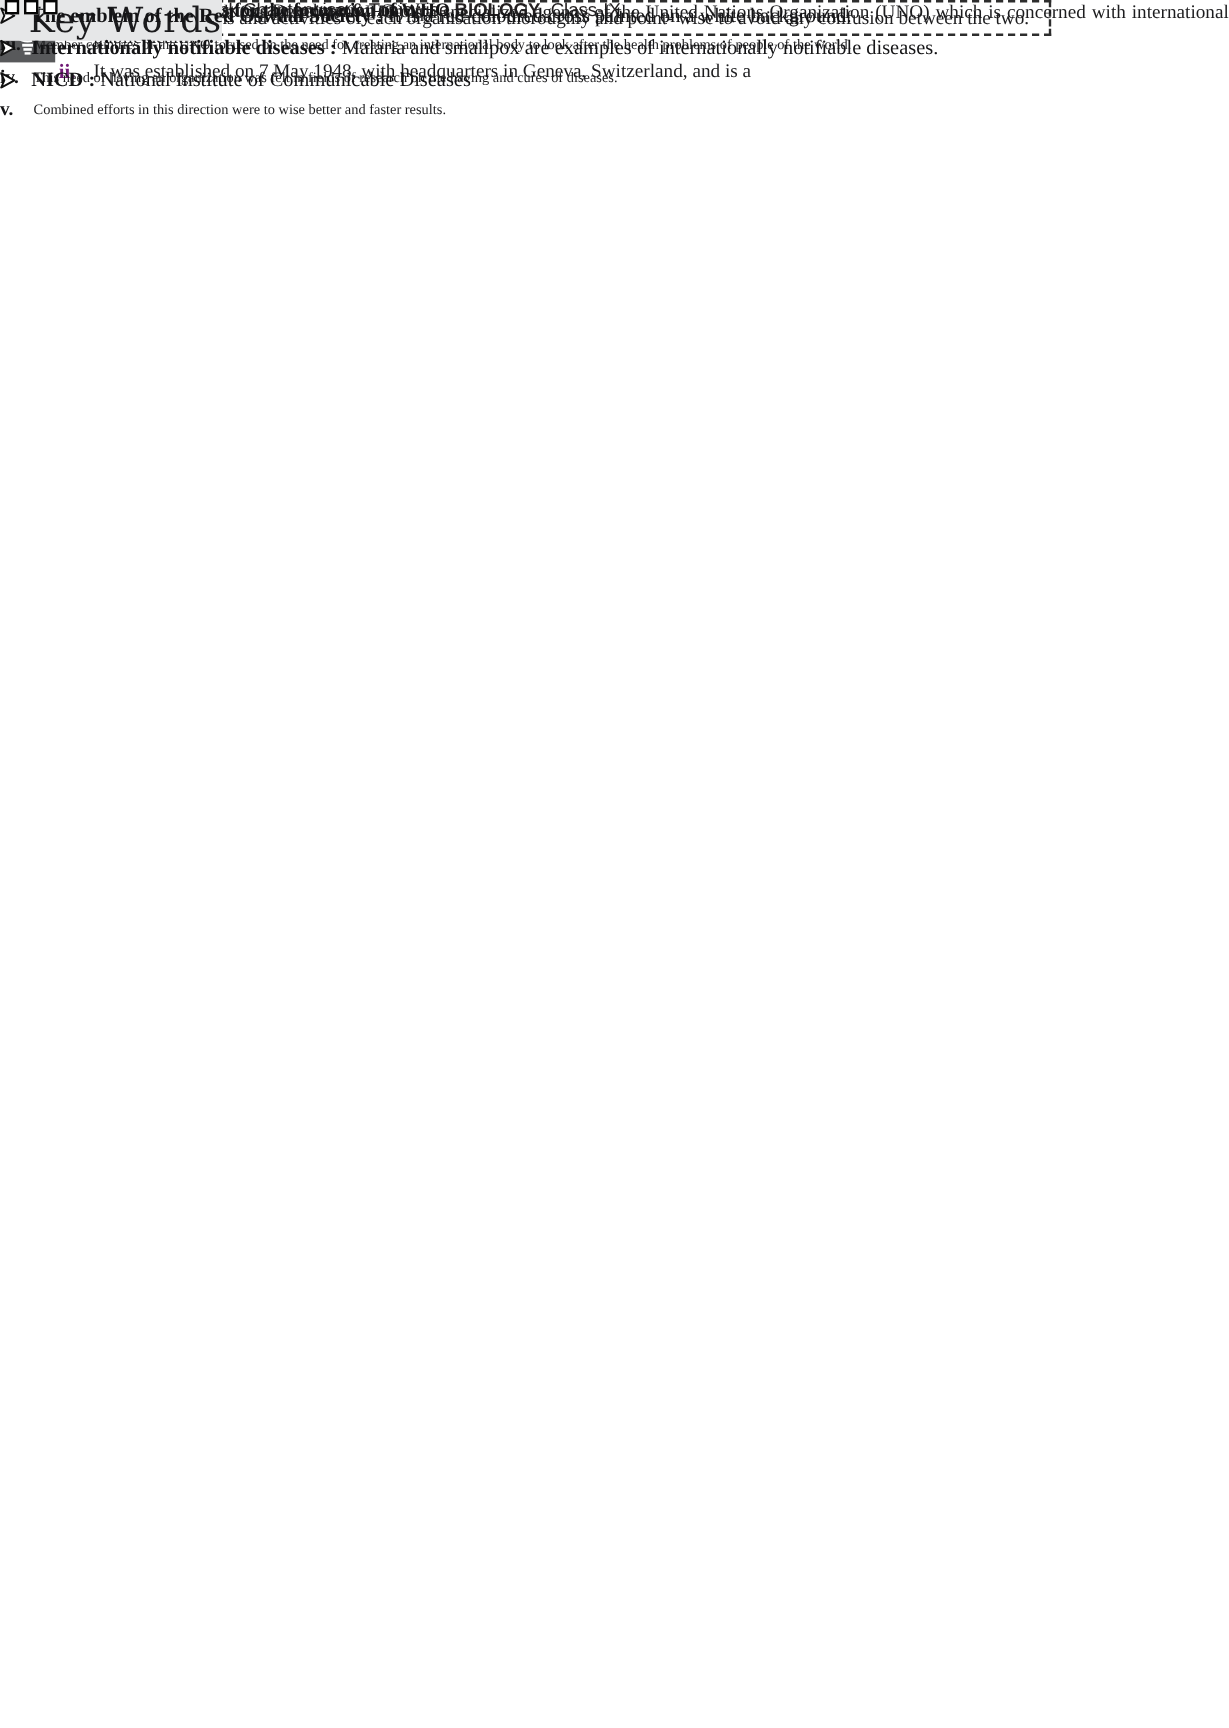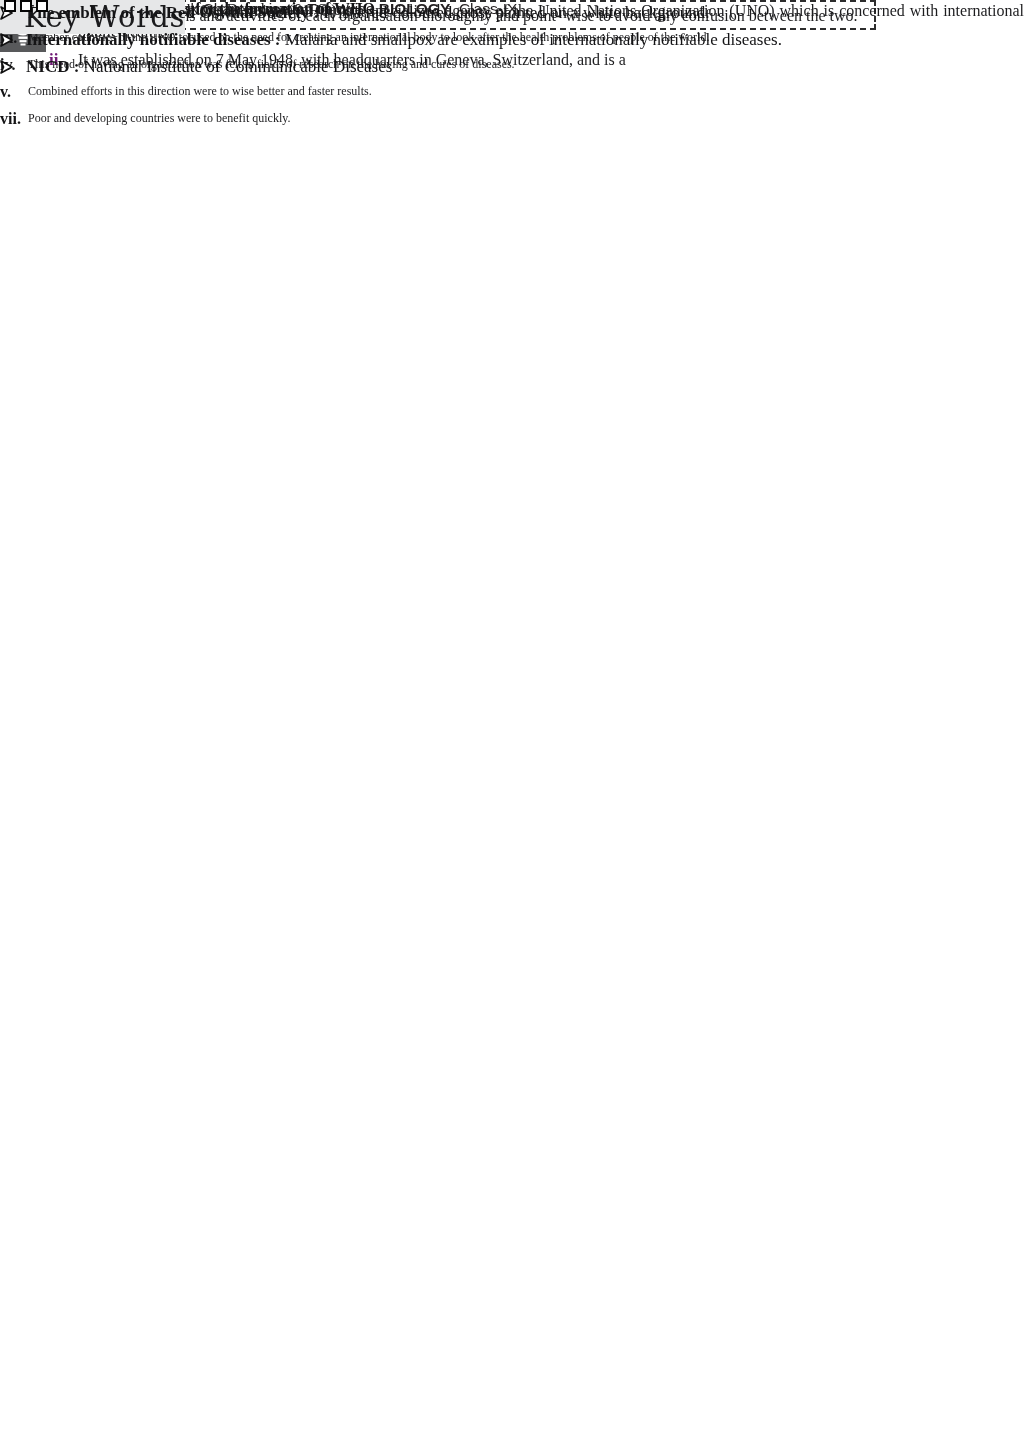--- a/index.html
+++ b/index.html
@@ -152,24 +152,20 @@
       <p class="rc-text">Member countries of the UNO focused on the need for creating an international body to look after the health problems of people of the world.</p>
     </div>
     <div class="rc-item">
       <span class="rc-marker">iv.</span>
       <p class="rc-text">This need of having an organization was felt in fields of research on the having and cures of diseases.</p>
     </div>
     <div class="rc-item">
       <span class="rc-marker">v.</span>
       <p class="rc-text">Combined efforts in this direction were to wise better and faster results.</p>
     </div>
-    <div class="rc-item">
-      <span class="rc-marker">vii.</span>
-      <p class="rc-text">Poor and developing countries were to benefit quickly.</p>
-    </div>
   </div>
 
   <div class="abs kw-leftsq"></div>
   <div class="abs kw-bar">
     <span class="kw-title">Key Words</span>
   </div>
   <div class="abs kw-rightsq"></div>
 
   <div class="abs kw-list">
     <div class="kw-item">

